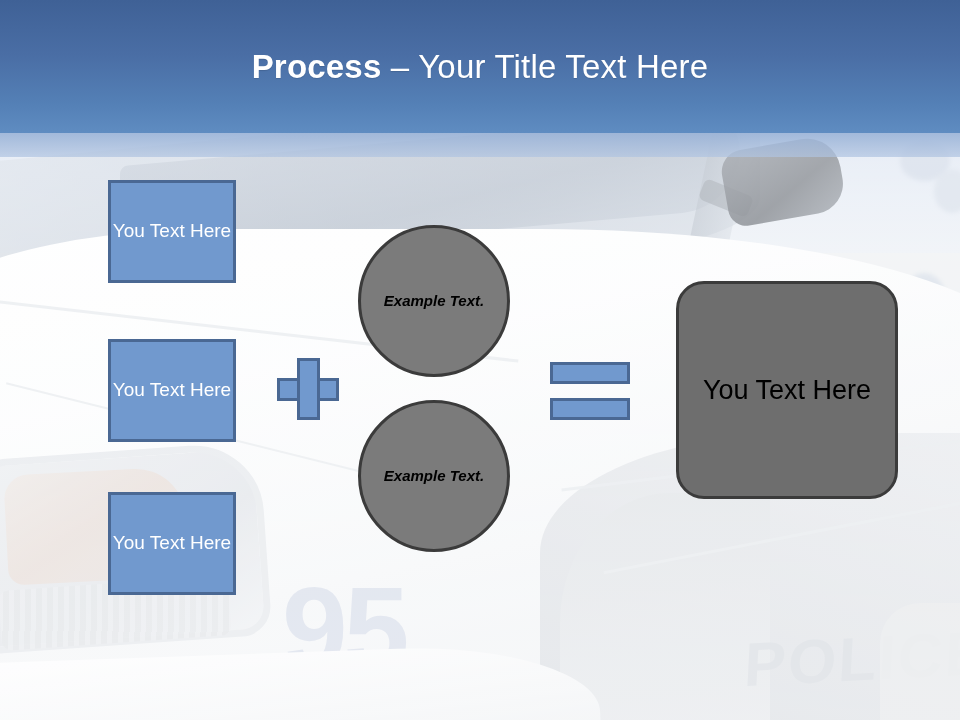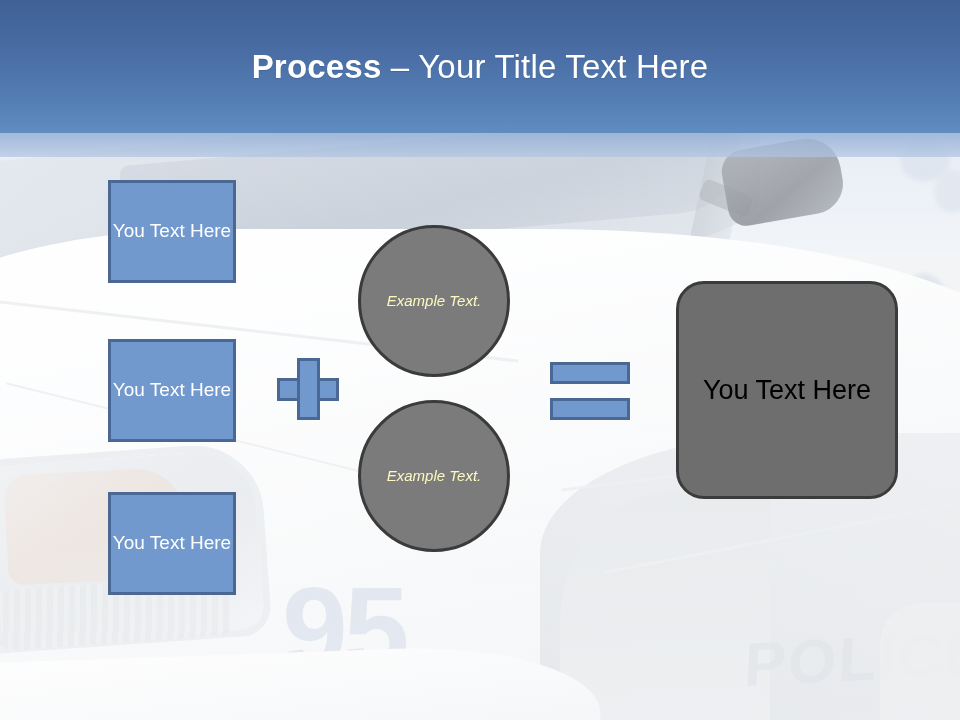--- a/index.html
+++ b/index.html
@@ -247,23 +247,23 @@
     position: absolute;
     width: 152px;
     height: 152px;
     border-radius: 50%;
     background: #7b7b7b;
     border: 3px solid #3b3b3b;
     box-sizing: border-box;
     display: flex;
     align-items: center;
     justify-content: center;
-    color: #fef9c3;
+    color: #000000;
     font-size: 15px;
-    font-weight: normal;
+    font-weight: bold;
     font-style: italic;
     line-height: 1.45;
     text-align: center;
   }
   .circle.c1 { left: 358px; top: 225px; }
   .circle.c2 { left: 358px; top: 400px; }
 
   .plus {
     position: absolute;
     left: 277px; top: 358px;

